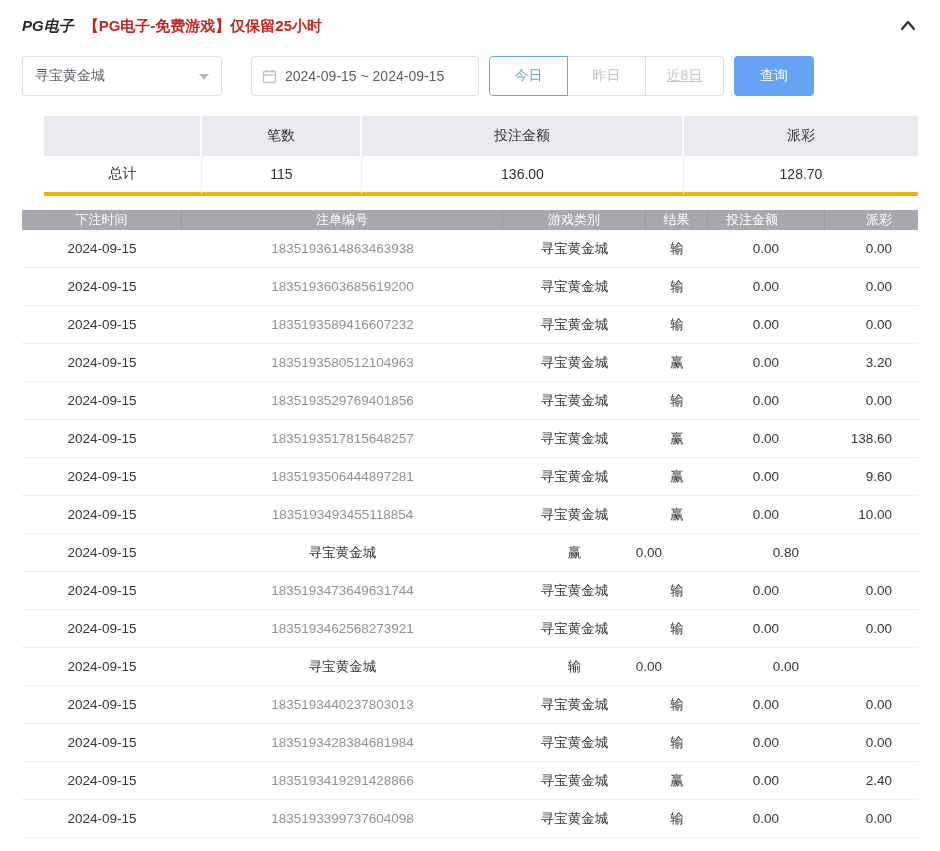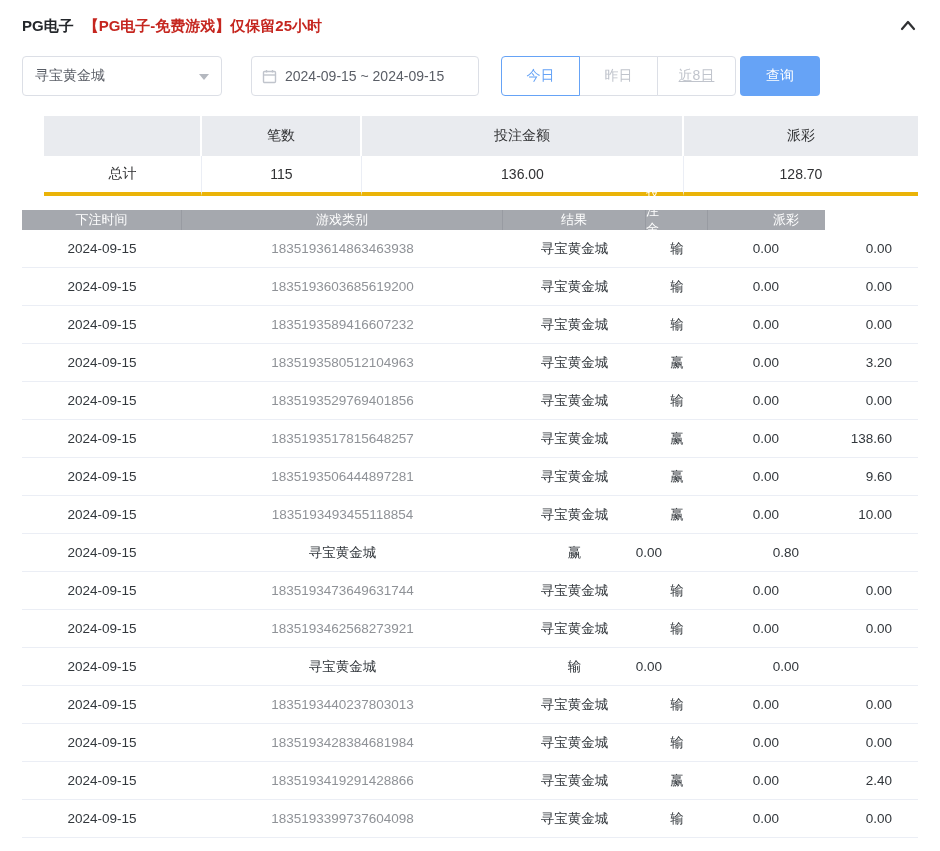--- a/index.html
+++ b/index.html
@@ -7,21 +7,21 @@
   body {
     font-family: "Liberation Sans", "DejaVu Sans", sans-serif;
     background: #ffffff;
     color: #303133;
     font-size: 14px;
   }
   .page { padding: 12px 22px 0 22px; }
 
   
   .hdr { display: flex; align-items: center; height: 28px; }
-  .hdr-title { font-size: 15px; font-weight: bold; color: #24272b; }
+  .hdr-title { font-size: 15px; font-weight: bold; color: #24272b; font-style: italic; }
   .hdr-notice { font-size: 15px; font-weight: bold; color: #c5261f; margin-left: 10px; }
   .hdr-collapse { margin-left: auto; cursor: pointer; display: flex; align-items: center; }
 
   
   .filters { display: flex; align-items: center; margin-top: 16px; height: 40px; }
   .sel {
     position: relative; width: 200px; height: 40px;
     border: 1px solid #dcdfe6; border-radius: 4px;
     display: flex; align-items: center; padding: 0 30px 0 12px;
     color: #5a5e66; background: #fff; cursor: pointer;
@@ -39,25 +39,25 @@
     color: #5a5e66; background: #fff; cursor: pointer;
   }
   .date-input svg { margin-right: 8px; flex: 0 0 auto; }
   .btn-group { display: flex; margin-left: 10px; }
   .qbtn {
     width: 79px; height: 40px; background: #fff;
     border: 1px solid #dcdfe6; color: #c0c4cc;
     font-size: 14px; cursor: pointer; margin-left: -1px;
     font-family: inherit;
   }
-  .qbtn:first-child { border-radius: 4px 0 0 4px; margin-left: 12px; }
+  .qbtn:first-child { border-radius: 4px 0 0 4px; margin-left: 0; }
   .qbtn:last-child { border-radius: 0 4px 4px 0; text-decoration: underline; }
   .qbtn.active { border-color: #66a3f6; color: #66a3f6; position: relative; z-index: 1; }
   .search-btn {
-    width: 80px; height: 40px; margin-left: 4px;
+    width: 80px; height: 40px; margin-left: 10px;
     background: #66a3f6; color: #fff; border: none; border-radius: 4px;
     font-size: 14px; cursor: pointer; font-family: inherit;
   }
 
   
   .summary { margin-top: 20px; width: 896px; }
   .sum-row { display: grid; grid-template-columns: 158px 160px 322px 1fr; padding-left: 22px; }
   .sum-head .sum-cell {
     background: #e9ebef; height: 40px; color: #303133;
     border-right: 2px solid #ffffff;
@@ -137,20 +137,21 @@
       <div class="sum-cell">总计</div>
       <div class="sum-cell">115</div>
       <div class="sum-cell">136.00</div>
       <div class="sum-cell">128.70</div>
     </div>
   </div>
 
   <div class="table">
     <div class="t-row t-head">
       <div class="t-cell">下注时间</div>
+      <div class="t-cell">注单编号</div>
       <div class="t-cell">游戏类别</div>
       <div class="t-cell">结果</div>
       <div class="t-cell num bet">投注金额</div>
       <div class="t-cell num pay">派彩</div>
     </div>
     <div class="t-body" id="t-body">
         <div class="t-row">
           <div class="t-cell">2024-09-15</div>
           <div class="t-cell order">1835193614863463938</div>
           <div class="t-cell">寻宝黄金城</div>

